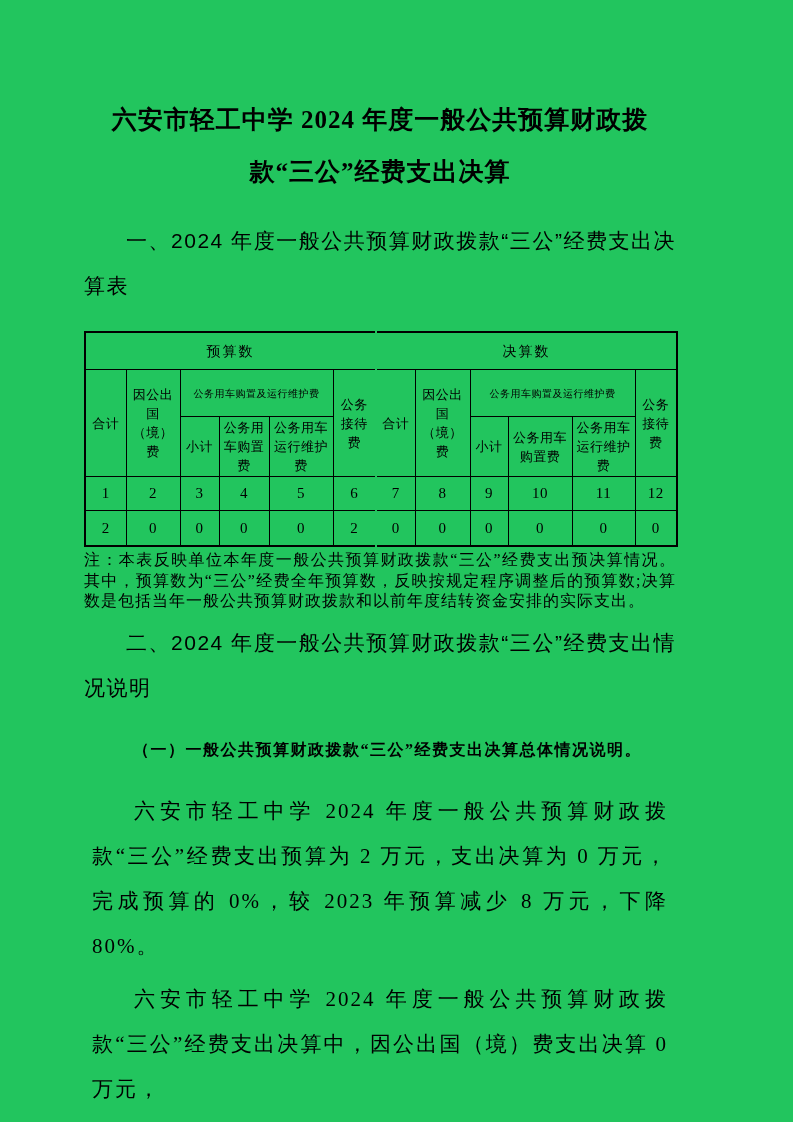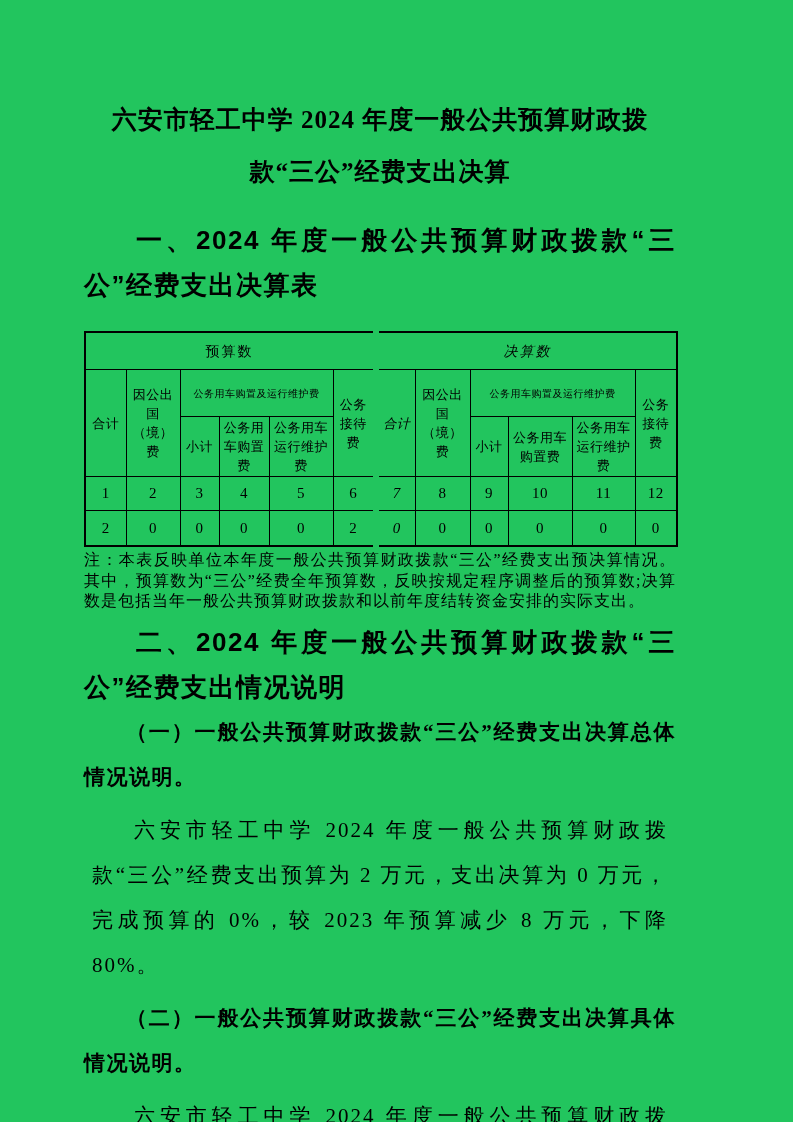--- a/index.html
+++ b/index.html
@@ -23,34 +23,34 @@
     margin: 94px 0 0 0;
     font-size: 25px;
     font-weight: bold;
     text-align: center;
     line-height: 52px;
     letter-spacing: 1px;
     font-family: "Liberation Serif", "DejaVu Serif", serif;
   }
   h2.num-heading {
     margin: 20px 0 0 0;
-    font-size: 26px;
-    font-weight: bold;
+    font-size: 21px;
+    font-weight: normal;
     line-height: 45px;
     letter-spacing: 1.5px;
     text-indent: 2em;
     text-align: justify;
     font-family: "Liberation Sans", "DejaVu Sans", sans-serif;
   }
   h2.num-heading.second {
     margin-top: 8px;
   }
   h3.sub-heading {
-    margin: 0;
-    font-size: 21px;
+    margin: 17px;
+    font-size: 16px;
     font-weight: bold;
     line-height: 45px;
     letter-spacing: 1.5px;
     text-indent: 2em;
     text-align: justify;
     font-family: "Liberation Serif", "DejaVu Serif", serif;
   }
   p.body-para {
     margin: 8px;
     font-size: 21px;
@@ -77,22 +77,21 @@
   table.budget-table td {
     border: 1px solid #000;
     text-align: center;
     vertical-align: middle;
     padding: 1px;
     word-break: break-all;
     line-height: 19px;
     letter-spacing: 0.5px;
   }
   table.budget-table td.mid {
-    border-left: 6px solid #22c55e;
-    font-style: italic;
+    border-left: 2px solid #22c55e;
   }
   tr.group-row td {
     height: 34px;
     font-size: 14px;
     letter-spacing: 2px;
   }
   tr.head-row-1 td { height: 44px; }
   tr.head-row-2 td { height: 38px; }
   td.vehicle-group {
     white-space: nowrap;
@@ -196,16 +195,15 @@
   </tbody>
     </table>
 
   <p class="table-note">注：本表反映单位本年度一般公共预算财政拨款“三公”经费支出预决算情况。其中，预算数为“三公”经费全年预算数，反映按规定程序调整后的预算数;决算数是包括当年一般公共预算财政拨款和以前年度结转资金安排的实际支出。</p>
 
   <h2 class="num-heading second">二、2024 年度一般公共预算财政拨款“三公”经费支出情况说明</h2>
 
   <h3 class="sub-heading">（一）一般公共预算财政拨款“三公”经费支出决算总体情况说明。</h3>
   <p class="body-para">六安市轻工中学 2024 年度一般公共预算财政拨款“三公”经费支出预算为 2 万元，支出决算为 0 万元，完成预算的 0%，较 2023 年预算减少 8 万元，下降 80%。</p>
 
-  <h3 class="sub-heading">（二）一般公共预算财政拨款“三公”经费支出决算具体情况说明。</h3>
   <p class="body-para">六安市轻工中学 2024 年度一般公共预算财政拨款“三公”经费支出决算中，因公出国（境）费支出决算 0 万元，</p>
 
 </div>
 
 </body></html>

